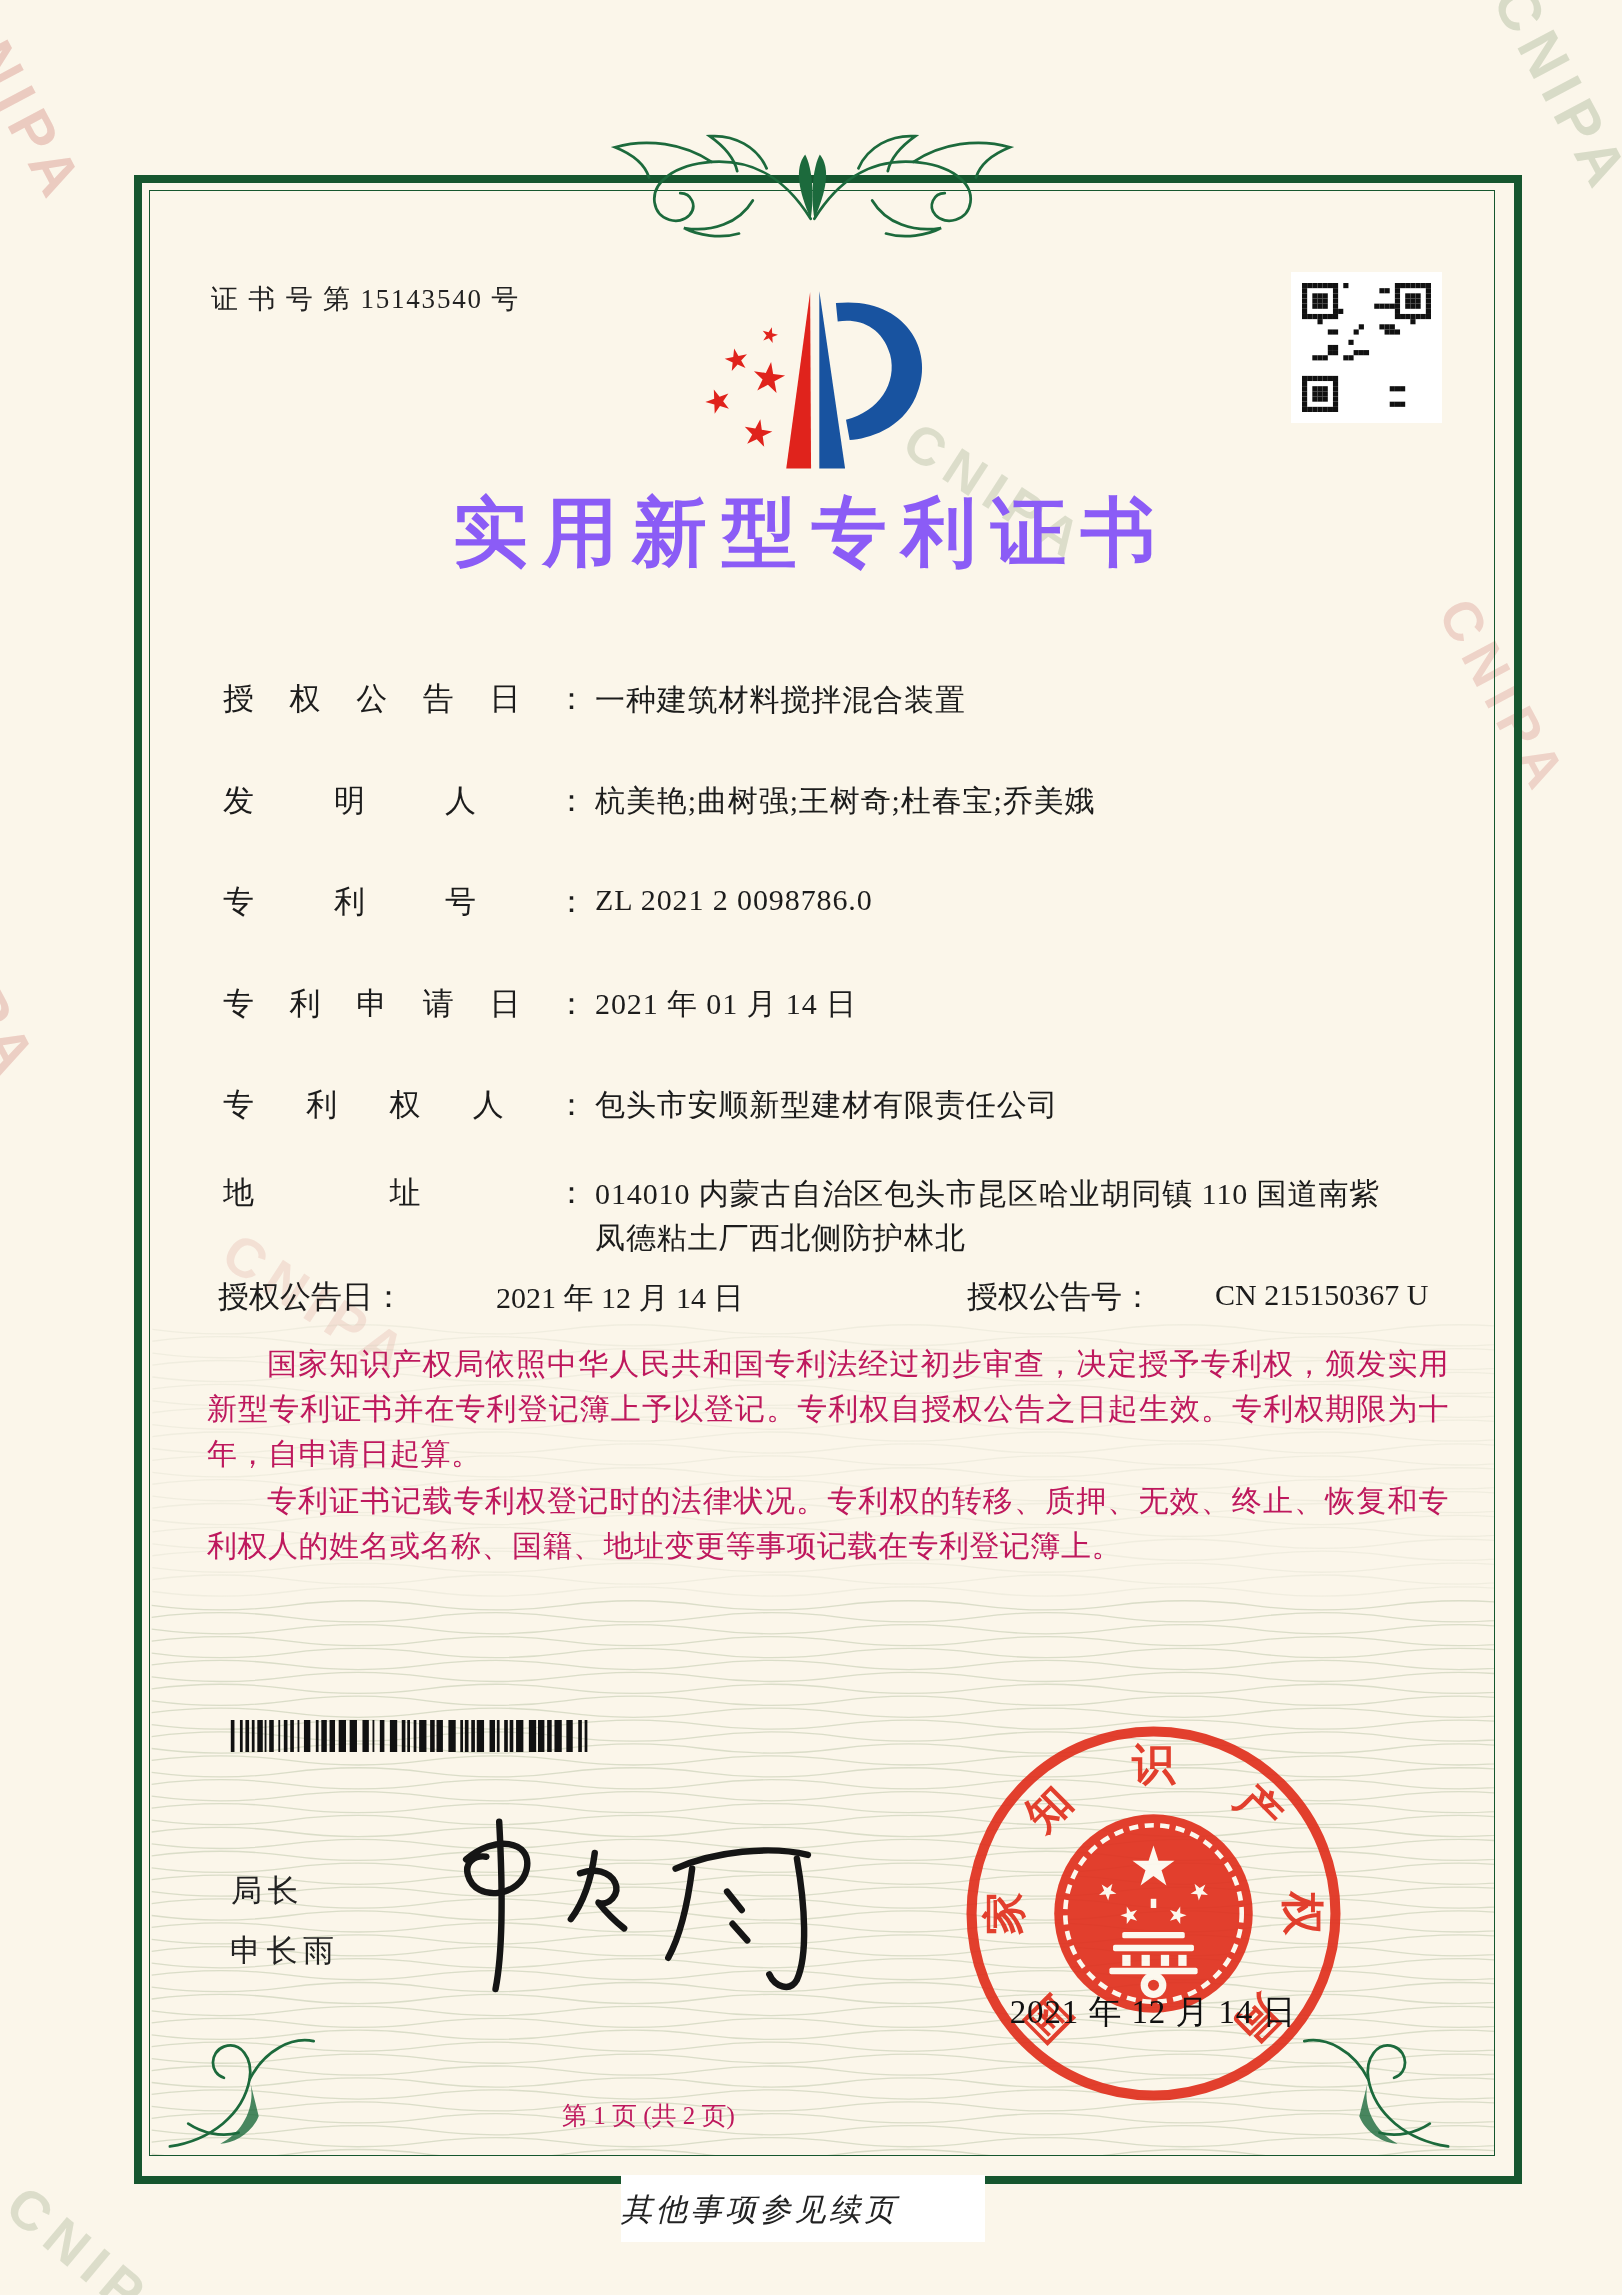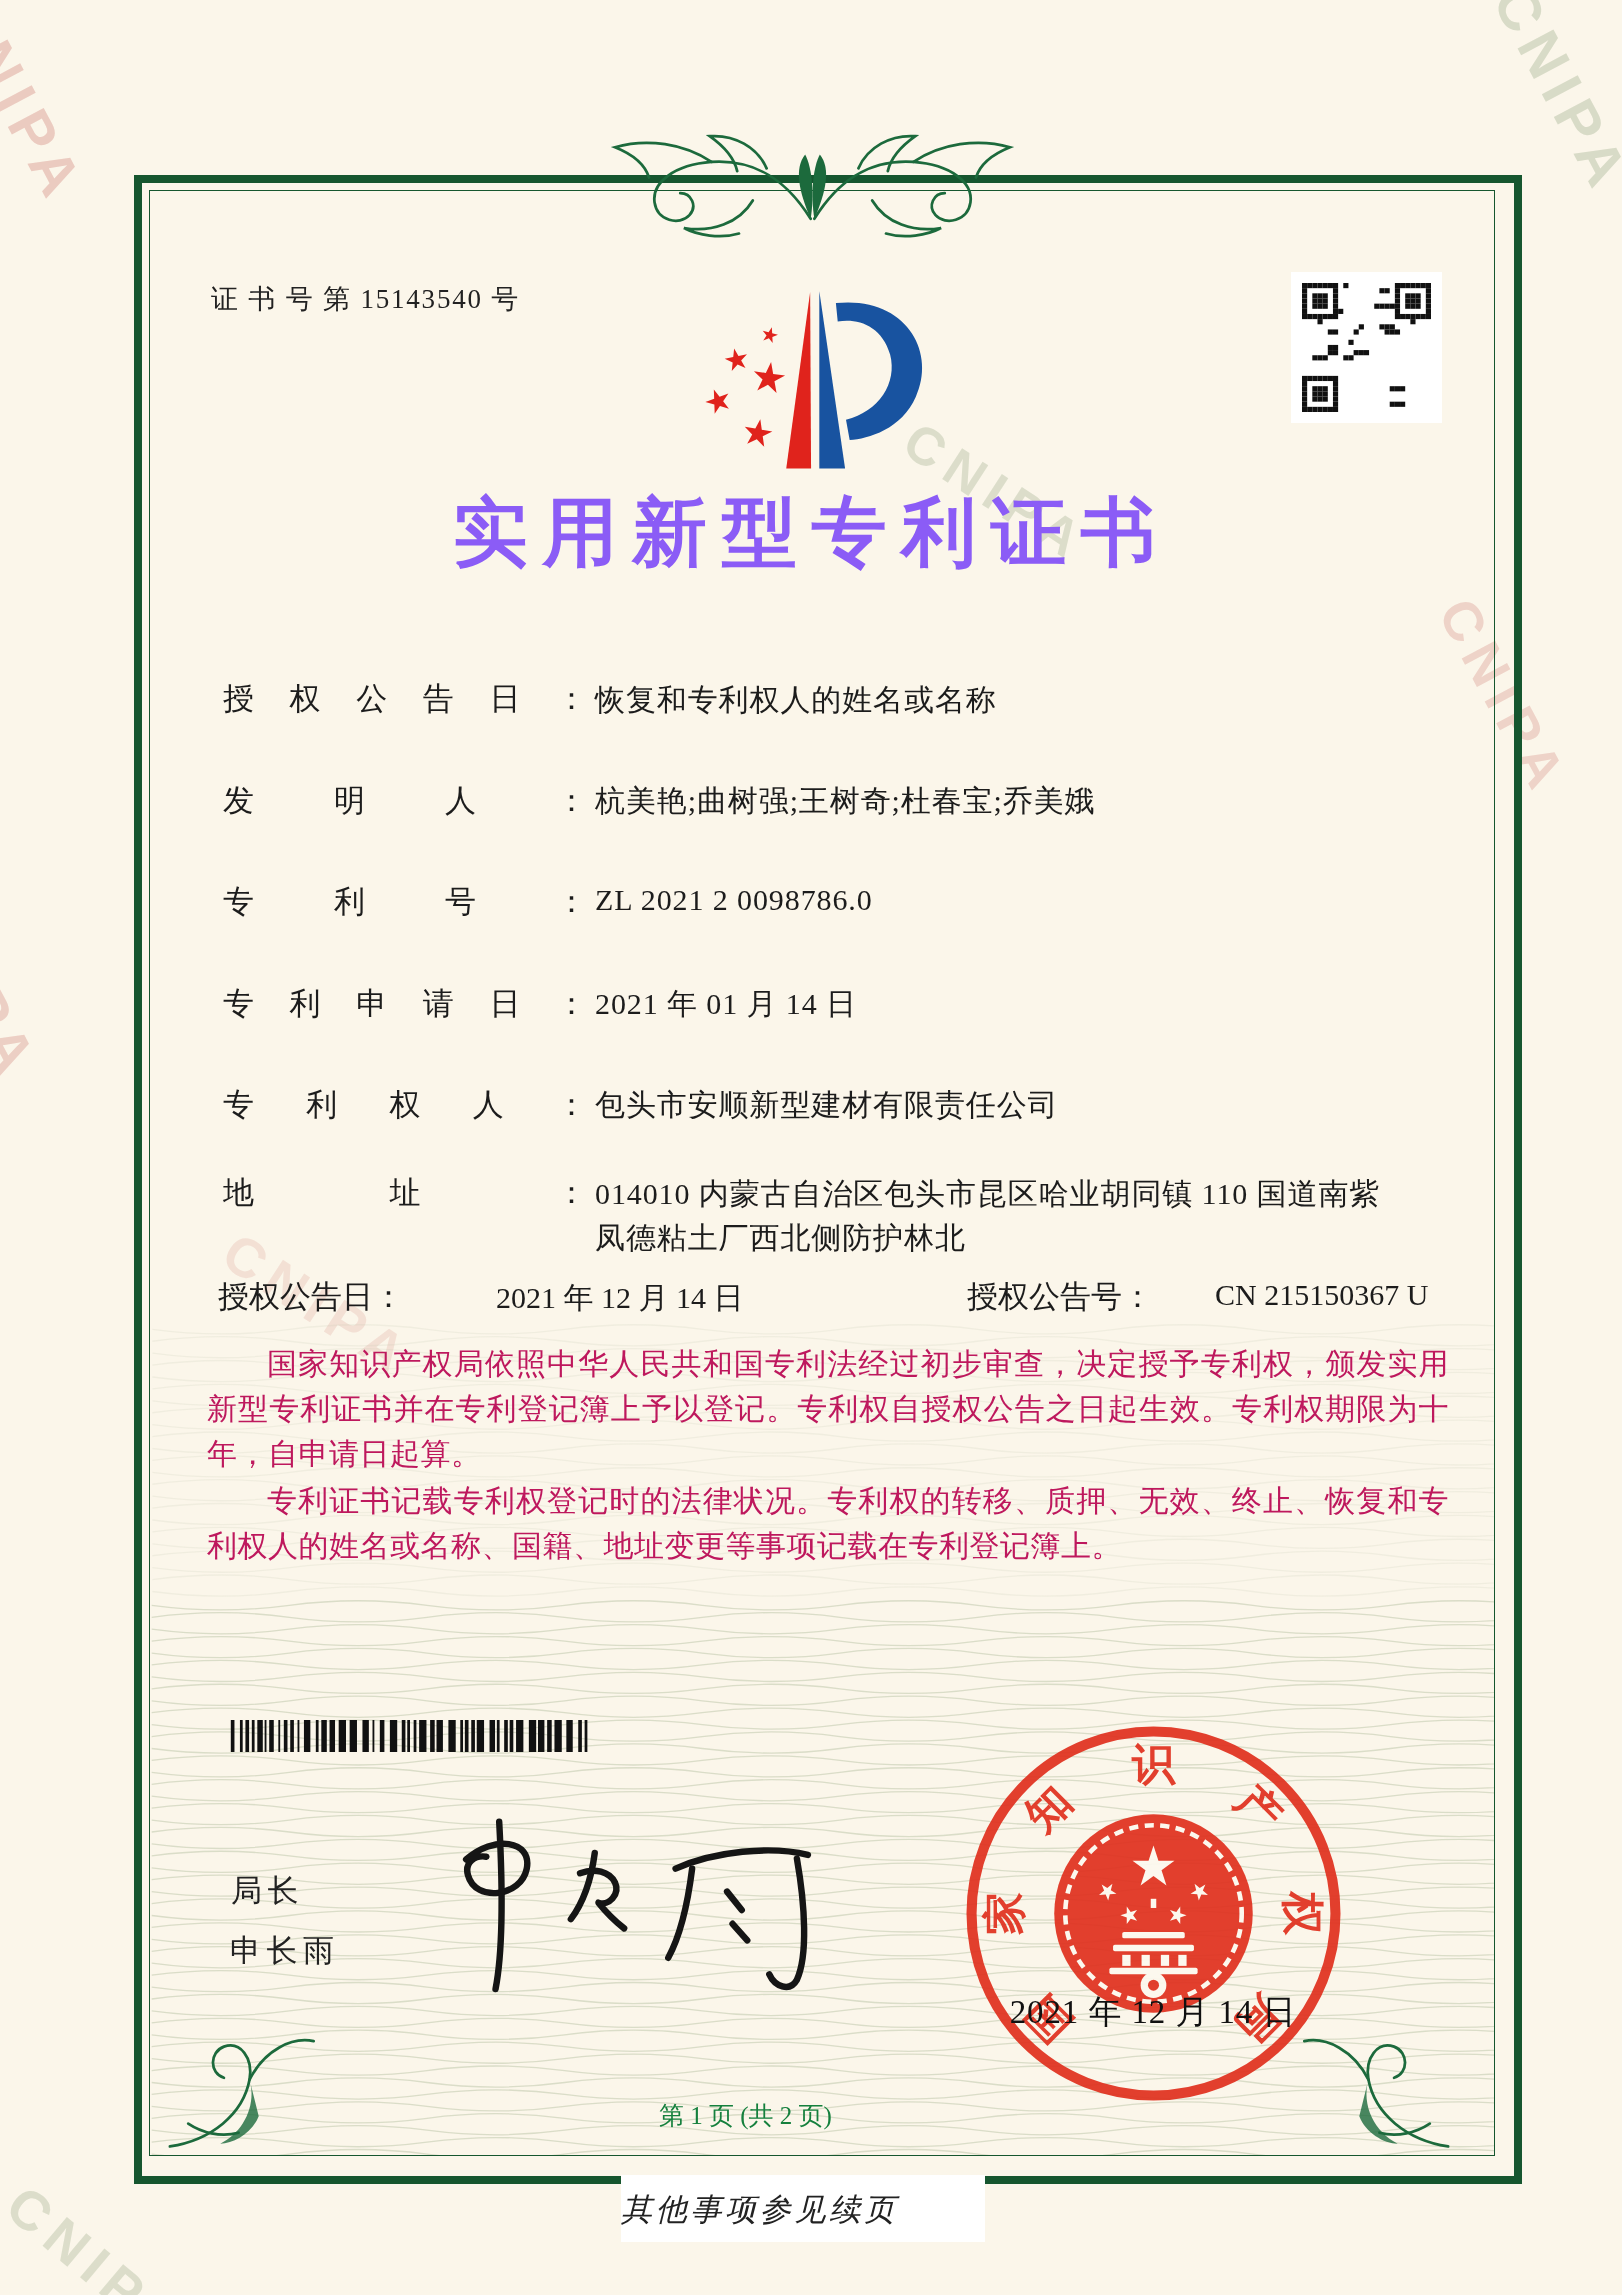--- a/index.html
+++ b/index.html
@@ -27,21 +27,21 @@
   
   .para{position:absolute;left:207px;width:1242px;font-size:30px;line-height:45px;
         color:#be185d;text-align:justify;text-indent:2em;z-index:4;letter-spacing:0.5px;}
   
   .wavezone{z-index:1;pointer-events:none;}
   
   .signoff{font-family:"Liberation Sans","DejaVu Sans",sans-serif;font-size:31px;letter-spacing:5.5px;
            color:#222;z-index:5;}
   .seal-date{left:973px;top:1990px;width:360px;text-align:center;font-size:33px;letter-spacing:0.9px;
              color:#111;z-index:7;}
-  .page-info{left:562px;top:2099px;width:367px;text-align:center;font-size:25px;color:#15803d;z-index:4;}
+  .page-info{left:562px;top:2099px;width:367px;font-size:25px;color:#be185d;z-index:4;}
   .cont-box{left:621px;top:2175px;width:364px;height:67px;background:#ffffff;z-index:4;}
   .cont-note{left:621px;top:2189px;width:364px;text-align:left;font-size:31px;letter-spacing:3.7px;
              color:#222;z-index:5;font-style:italic;}
   svg{position:absolute;}
 </style>
 </head>
 <body>
 
 <div class="wm pink" style="left:-7.3px;top:-16.5px;font-size:59px;opacity:.55;transform:rotate(62deg);">CNIPA</div>
 <div class="wm green" style="left:1539px;top:-26px;font-size:59px;opacity:.5;transform:rotate(62deg);">CNIPA</div>
@@ -310,21 +310,21 @@
     <rect x="11.2" y="134.39999999999998" width="5.6" height="5.6" fill="#111"></rect>
     <rect x="16.799999999999997" y="134.39999999999998" width="5.6" height="5.6" fill="#111"></rect>
     <rect x="22.4" y="134.39999999999998" width="5.6" height="5.6" fill="#111"></rect>
     <rect x="28" y="134.39999999999998" width="5.6" height="5.6" fill="#111"></rect>
     <rect x="33.599999999999994" y="134.39999999999998" width="5.6" height="5.6" fill="#111"></rect>
   </svg>
 
 <div class="abs title">实用新型专利证书</div>
 
 <div class="field-label" style="top:678px">授权公告日：</div>
-<div class="field-value" style="top:680px">恢复和专利权人的姓名或名称</div>
+<div class="field-value" style="top:680px">一种建筑材料搅拌混合装置</div>
 
 <div class="field-label" style="top:780px">发明人：</div>
 <div class="field-value" style="top:781px">杭美艳;曲树强;王树奇;杜春宝;乔美娥</div>
 
 <div class="field-label" style="top:881px">专利号：</div>
 <div class="field-value" style="top:883px">ZL 2021 2 0098786.0</div>
 
 <div class="field-label" style="top:983px">专利申请日：</div>
 <div class="field-value" style="top:984px">2021 年 01 月 14 日</div>
 

